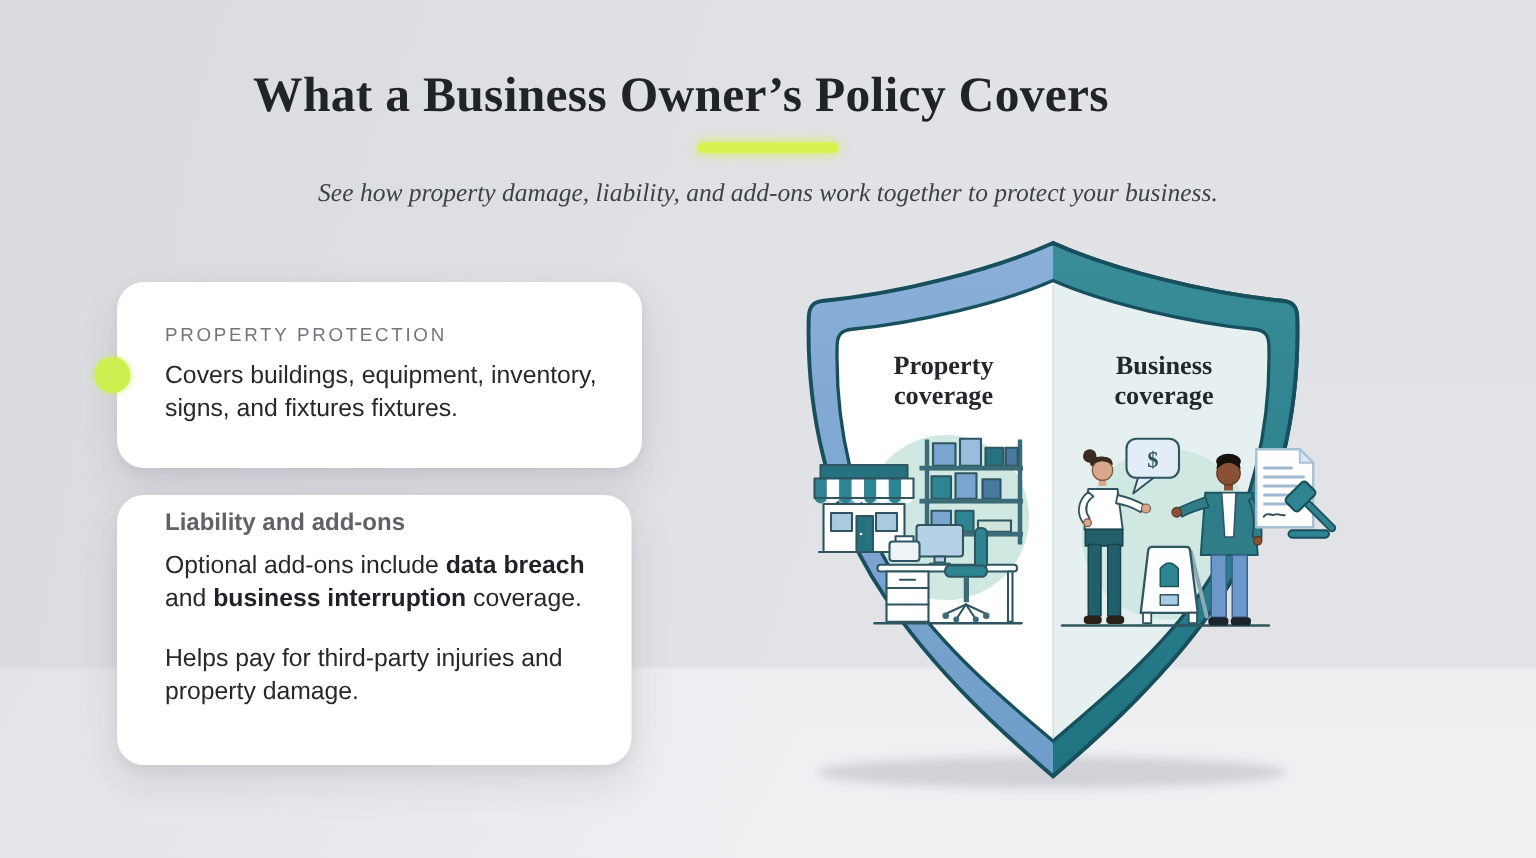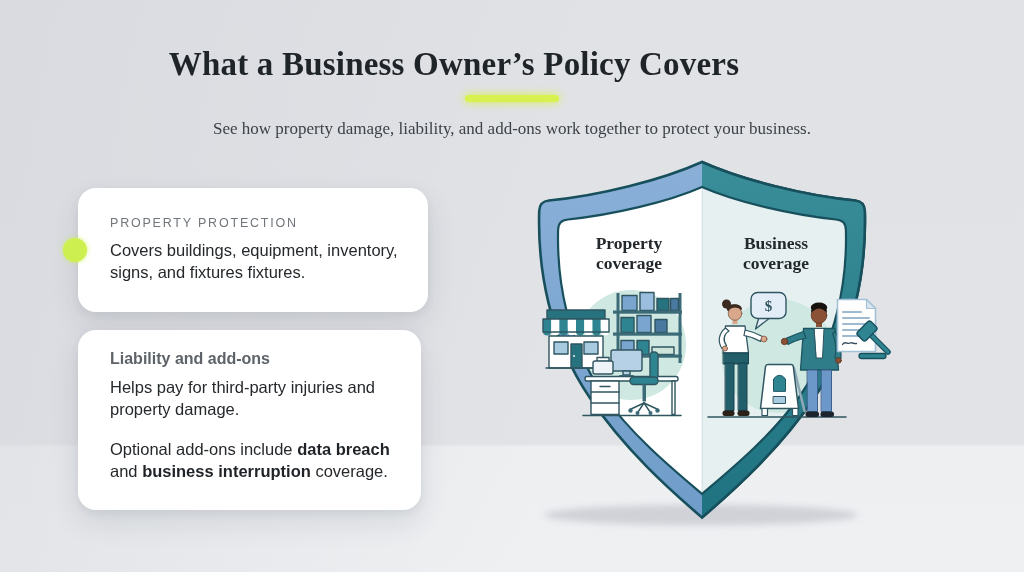--- a/index.html
+++ b/index.html
@@ -15,29 +15,29 @@
     font-family:"Liberation Serif","DejaVu Serif",serif;
     font-size:33px;font-weight:700;color:#1f2428;letter-spacing:.2px;
   }
   .underline{
     position:absolute;left:465px;top:95px;width:94px;height:7px;border-radius:4px;
     background:#d8f151;box-shadow:0 0 8px 1px rgba(216,241,81,.85);
   }
   .subtitle{
     position:absolute;left:0;top:119px;width:1024px;text-align:center;
     font-family:"Liberation Serif","DejaVu Serif",serif;
-    font-size:17px;color:#3c4348;
+    font-size:17px;color:#3c4348;font-style:italic;
   }
   .card{
     position:absolute;background:#ffffff;border-radius:18px;
     box-shadow:0 12px 28px rgba(55,65,80,.12),0 3px 8px rgba(55,65,80,.07);
     box-sizing:border-box;
   }
   .card-property{left:78px;top:188px;width:350px;height:124px;padding:28px 22px 0 32px;}
-  .card-liability{left:78px;top:330px;width:343px;height:180px;padding:20px 28px 0 32px;}
+  .card-liability{left:78px;top:330px;width:343px;height:180px;padding:10px 28px 0 32px;}
   .eyebrow{font-size:12.5px;letter-spacing:1.8px;color:#70767c;margin:0 0 9px 0;}
   .card-heading{font-size:16px;font-weight:700;color:#5d6368;margin:0 0 8px 0;}
   .body-text{font-size:16.5px;line-height:22px;color:#26292c;margin:0;}
   .card-liability .body-text{margin-bottom:18px;}
   .body-text strong{font-weight:700;color:#1f2327;}
   .dot{
     position:absolute;left:63px;top:238px;width:24px;height:24px;border-radius:50%;
     background:#cdf050;box-shadow:0 0 5px rgba(205,240,80,.8);
   }
   .shield-wrap{position:absolute;left:0;top:0;width:1024px;height:572px;pointer-events:none;}
@@ -60,22 +60,22 @@
   <div class="subtitle">See how property damage, liability, and add-ons work together to protect your business.</div>
 
   <div class="card card-property">
     <p class="eyebrow">PROPERTY PROTECTION</p>
     <p class="body-text">Covers buildings, equipment, inventory, signs, and fixtures fixtures.</p>
   </div>
   <div class="dot" style="background: rgb(205, 240, 80);"></div>
 
   <div class="card card-liability">
     <p class="card-heading">Liability and add-ons</p>
+    <p class="body-text"><span>Optional add-ons include </span><strong>data breach</strong><span> and </span><strong>business interruption</strong><span> coverage.</span></p>
     <p class="body-text">Helps pay for third-party injuries and property damage.</p>
-    <p class="body-text"><span>Optional add-ons include </span><strong>data breach</strong><span> and </span><strong>business interruption</strong><span> coverage.</span></p>
   </div>
 
   <div class="shield-wrap">
     <svg class="shield-svg" viewBox="0 0 1024 572">
       <defs>
         <clipPath id="rightHalf">
             <rect x="702" y="140" width="230" height="400"></rect>
           </clipPath>
         <clipPath id="innerClip">
           <path d="M702 187 C668 202,612 215,568 219.5 C561 220.2,558.3 223,558.1 230 C556.8 280,567 342,603.5 395 C632.5 436.5,675 471,702 494 C729 471,771.5 436.5,800.5 395 C837 342,847.2 280,845.9 230 C845.7 223,843 220.2,836 219.5 C792 215,736 202,702 187 Z"></path>

